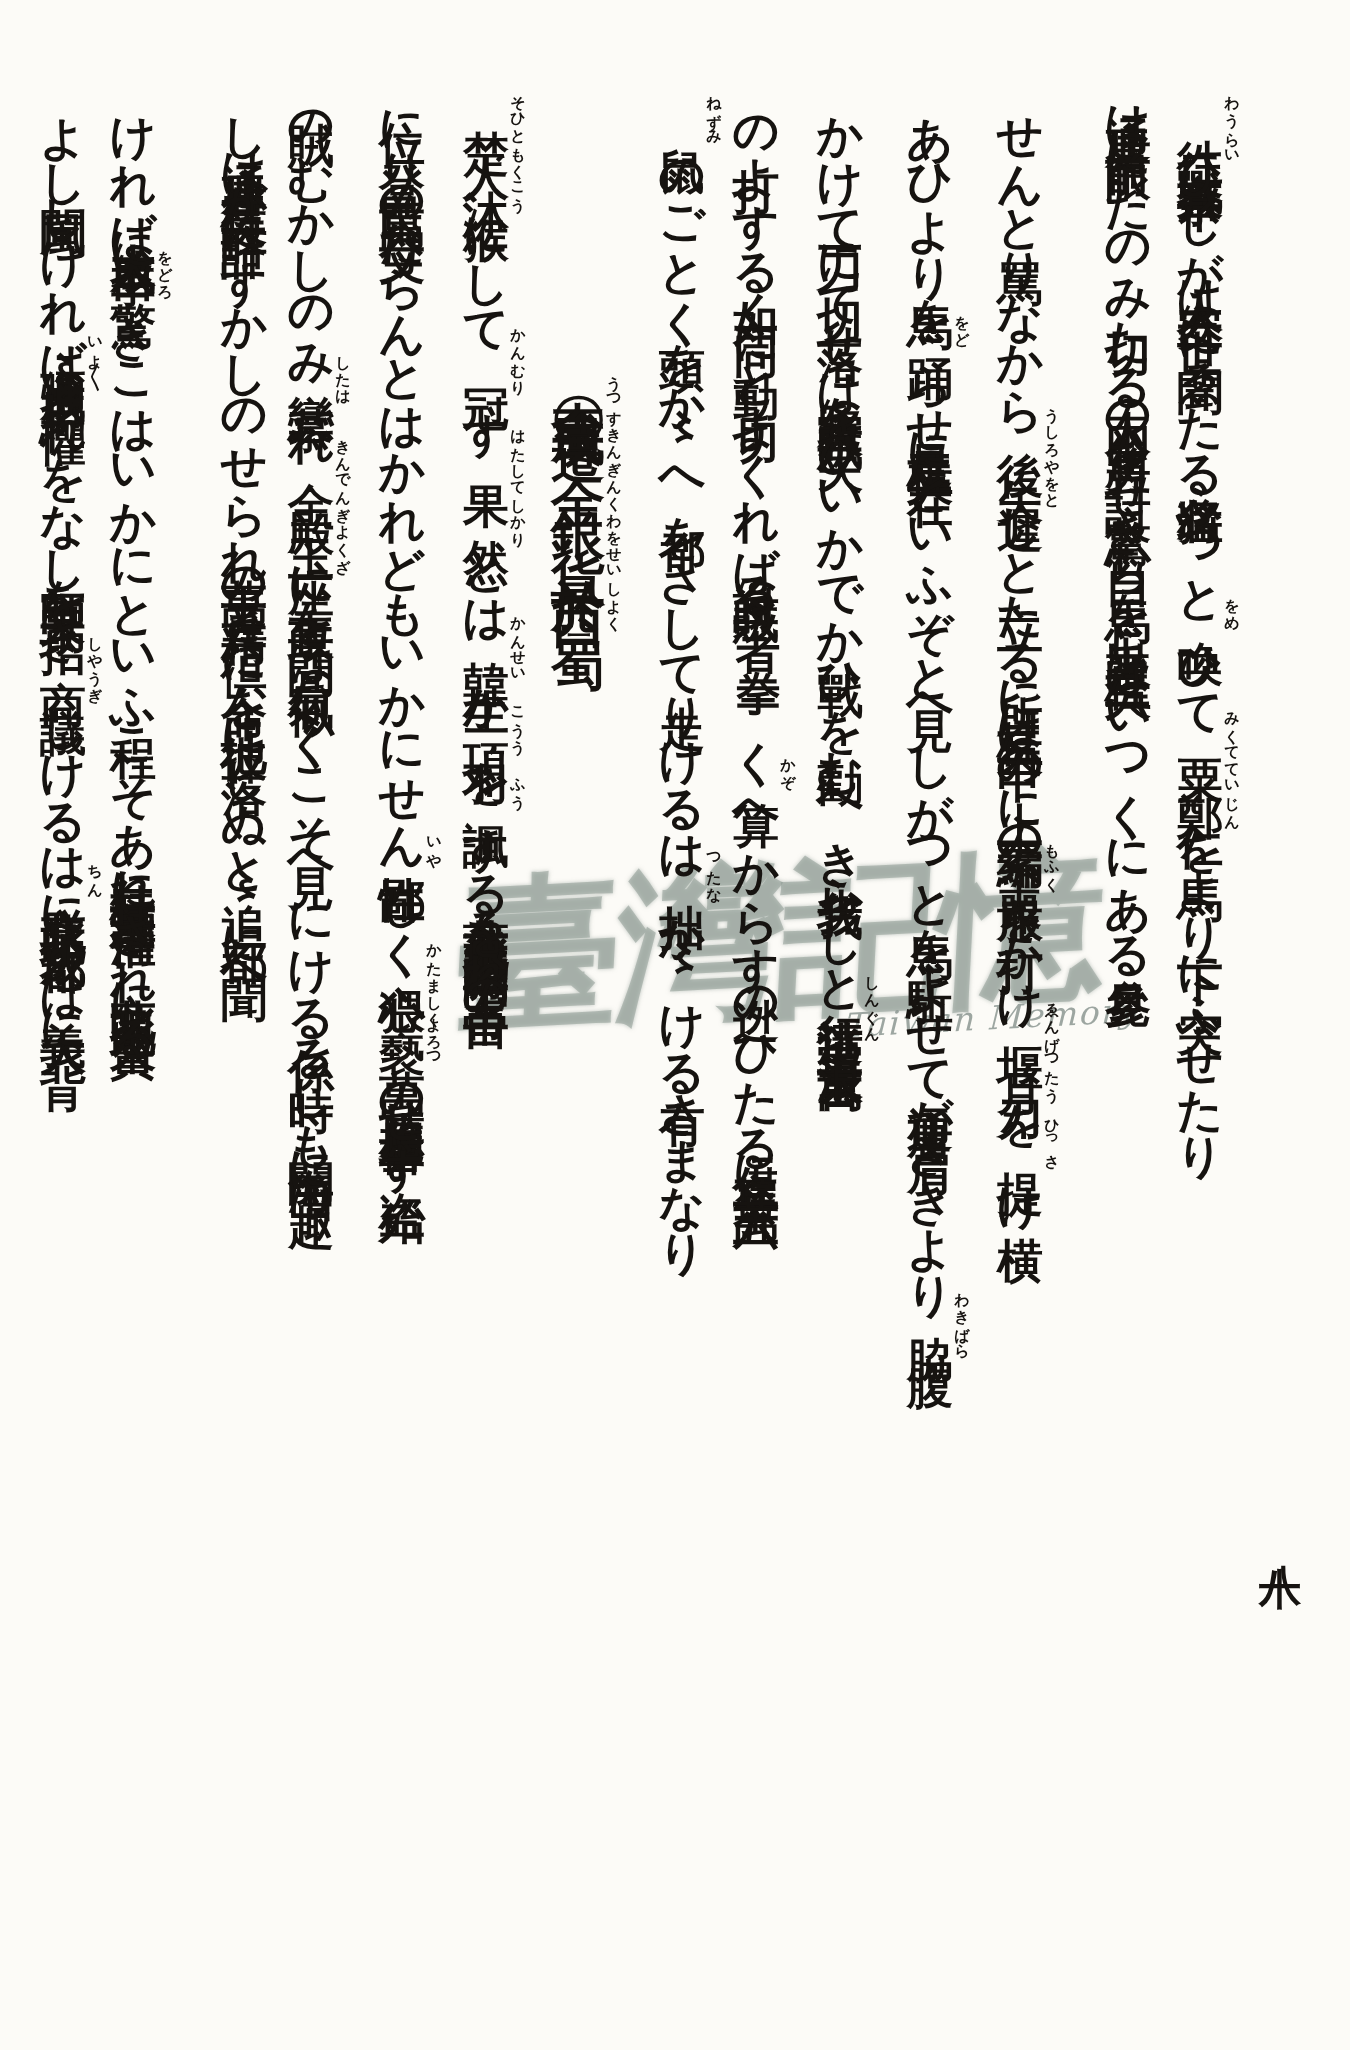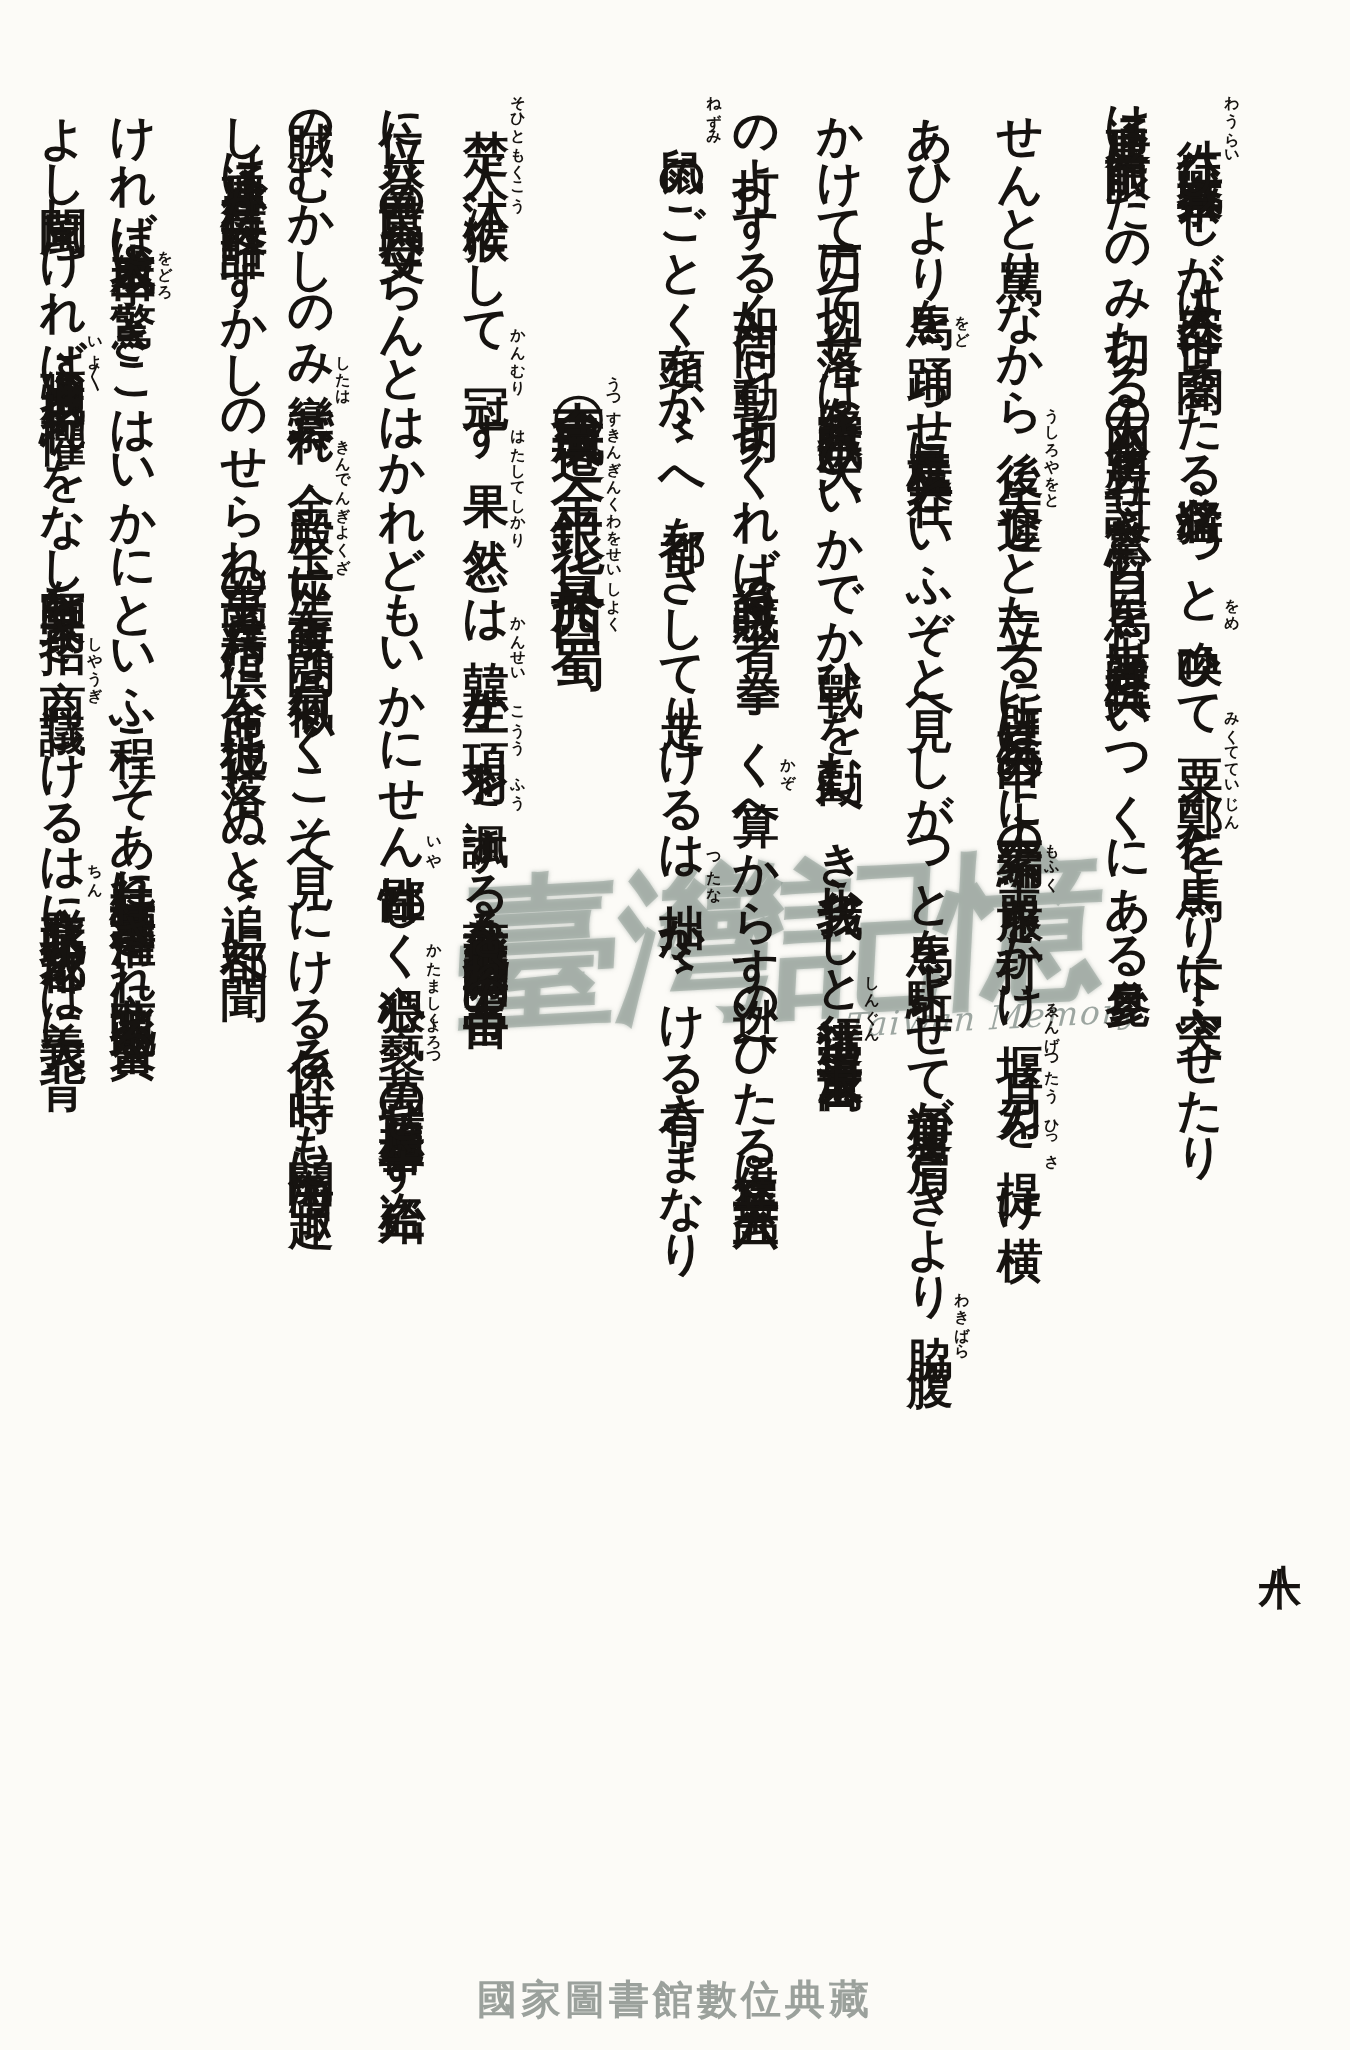--- a/index.html
+++ b/index.html
@@ -101,15 +101,14 @@
       <div class="column" style="left: 464px; top: 85px;"><ruby>楚<rt>そ</rt></ruby><ruby>人<rt>ひと</rt></ruby><ruby>沐猴<rt>もくこう</rt></ruby>にして<ruby>冠<rt>かんむり</rt></ruby>す<ruby>果然<rt>はたしてしかり</rt></ruby>とは<ruby>韓生<rt>かんせい</rt></ruby>か<ruby>項羽<rt>こうう</rt></ruby>を<ruby>諷<rt>ふう</rt></ruby>する言葉ゑ闖王李自成北京を陷れ自帝王の</div>
       <div class="column" style="left: 380px; top: 85px;">位に登り萬民の父母たらんとはかれどもいかにせん性<ruby>鄙<rt>いや</rt></ruby>しく心<ruby>猥褻<rt>かたましく</rt></ruby><ruby>萬<rt>よろつ</rt></ruby>の事首尾相應せす殆盗</div>
       <div class="column" style="left: 289px; top: 85px;">賊のむかしのみ戀<ruby>慕<rt>したは</rt></ruby>れ<ruby>金殿玉座<rt>きんでんぎよくざ</rt></ruby>に政事を聞は似氣なくこそ見へにける係る時しも山海關に趣</div>
       <div class="column" style="left: 222px; top: 85px;">し唐通は吳三桂が計略にすかしのせられ三十萬の精兵と倶に命を彼地に落しぬと追〻都に聞へ</div>
       <div class="column" style="left: 111px; top: 85px;">ければ李自成大に<ruby>驚<rt>をどろ</rt></ruby>きこはいかにといふ程こそあれ清軍百萬吳三桂に催され此頃北京に責來る</div>
       <div class="column" style="left: 41px; top: 85px;">よし風聞しければ李自成<ruby>彌〻<rt>いよ〳〵</rt></ruby>懼れをなし宋軍師を招き<ruby>商議<rt>しやうぎ</rt></ruby>しけるは<ruby>朕<rt>ちん</rt></ruby>此北京に都成すは大義に背</div>
     </div>
 
   <div id="page-number">八十</div>
 
-  <div id="footer">國家圖書館數位典藏</div>
 
 </div>
 
 </body></html>

